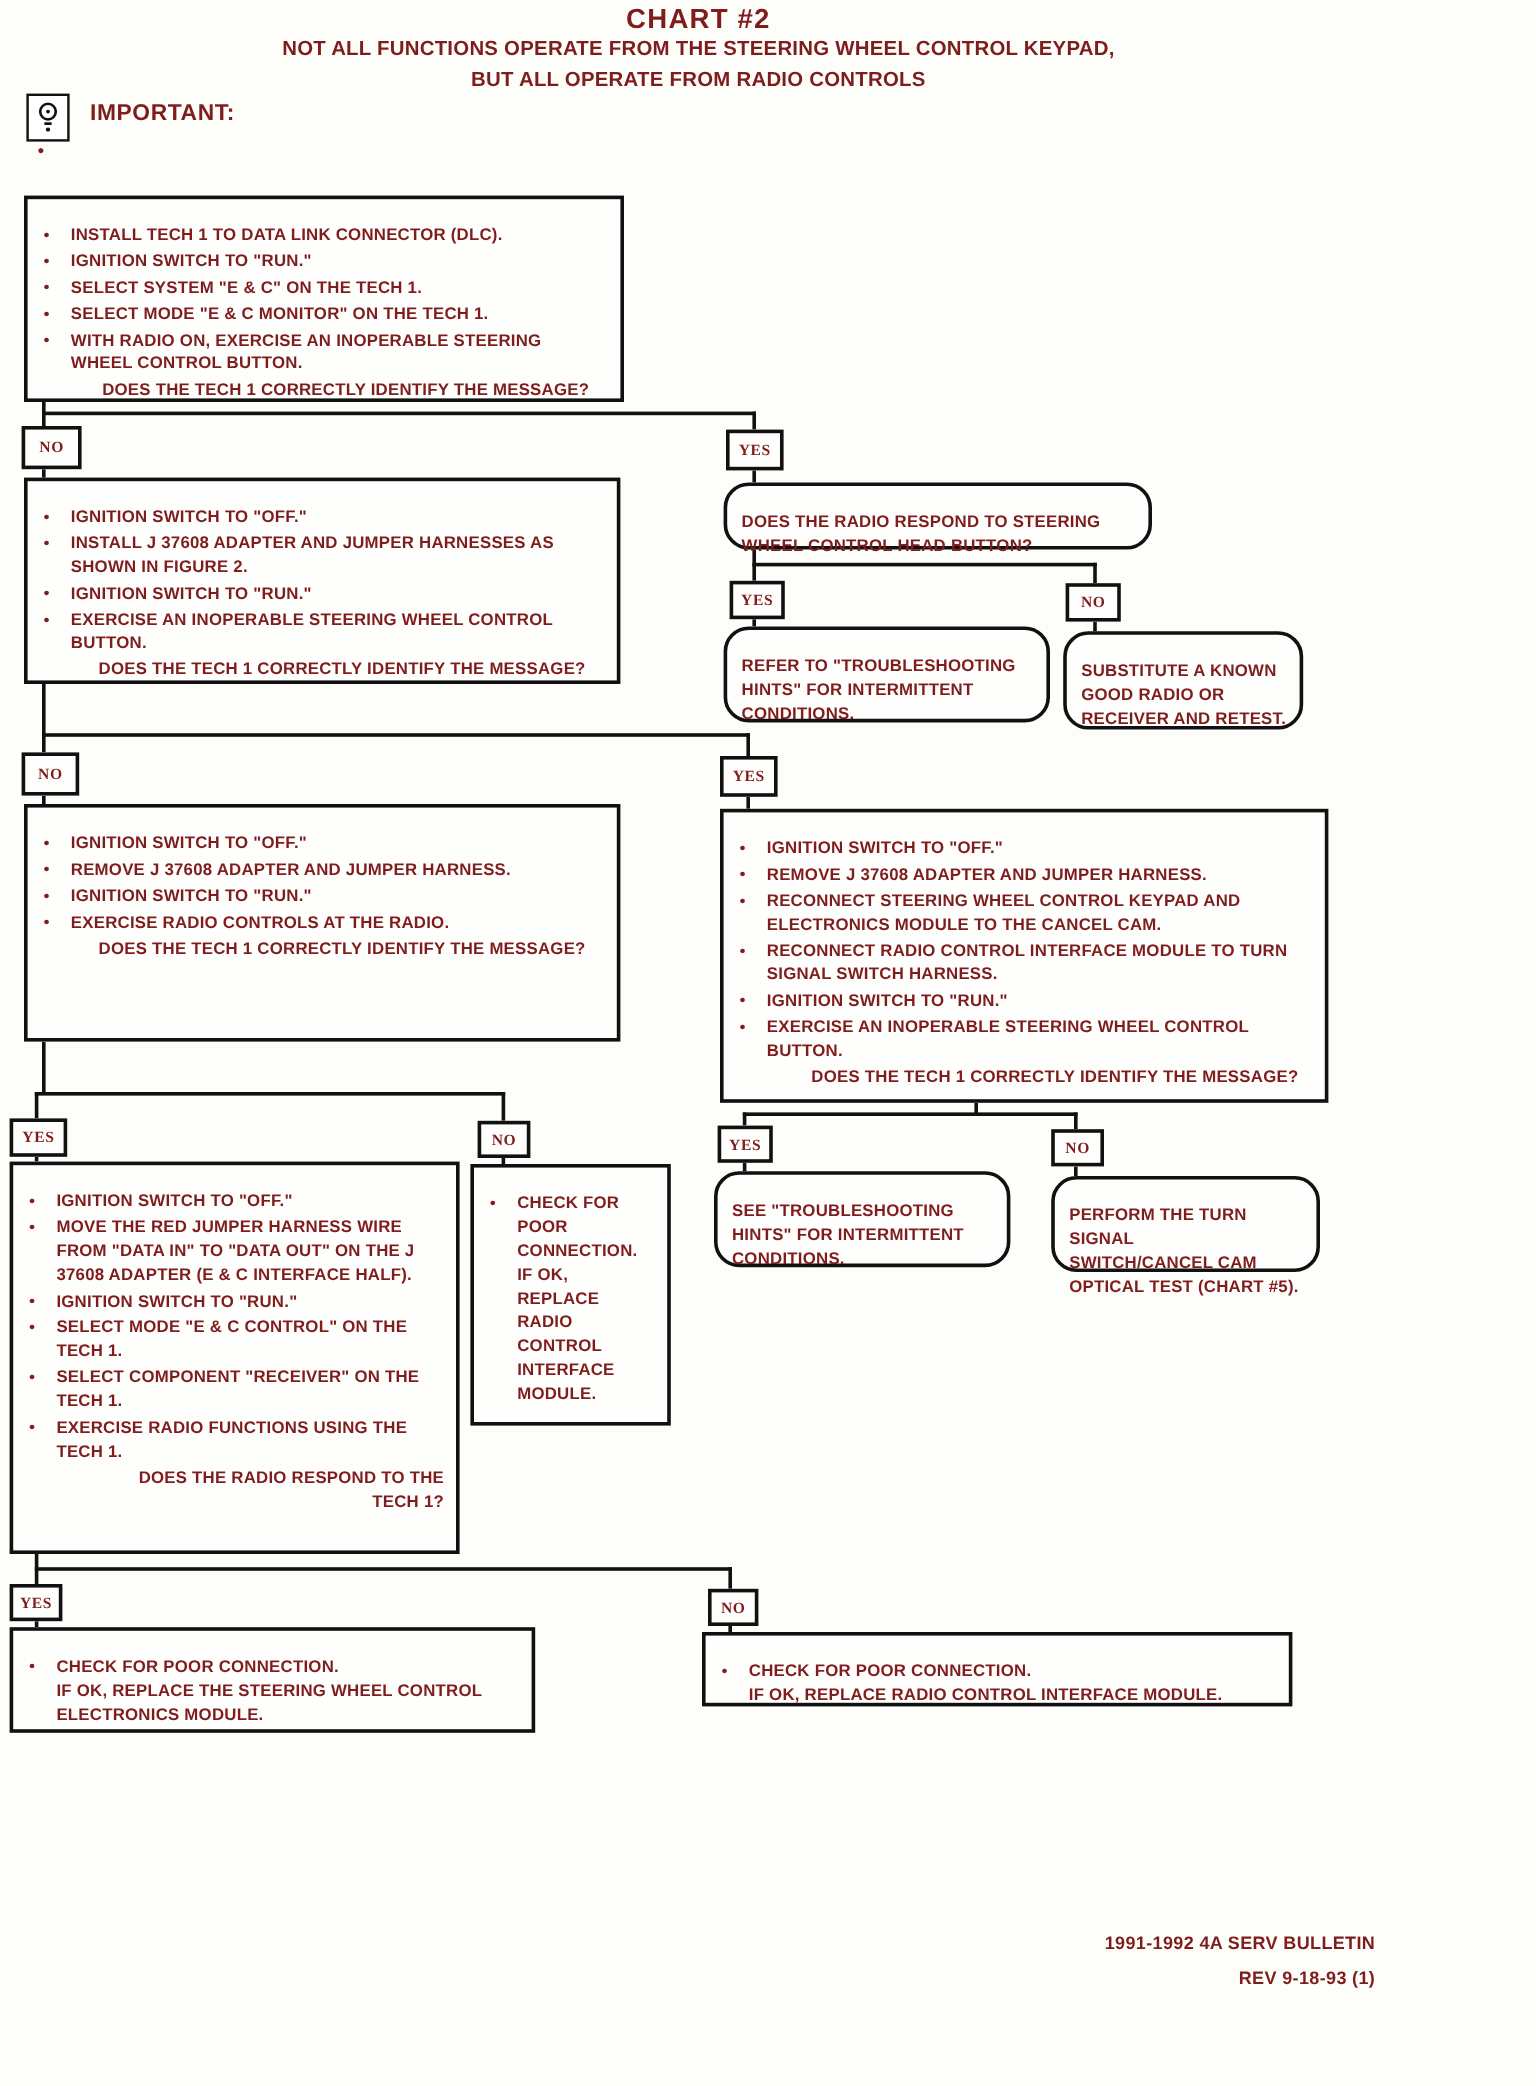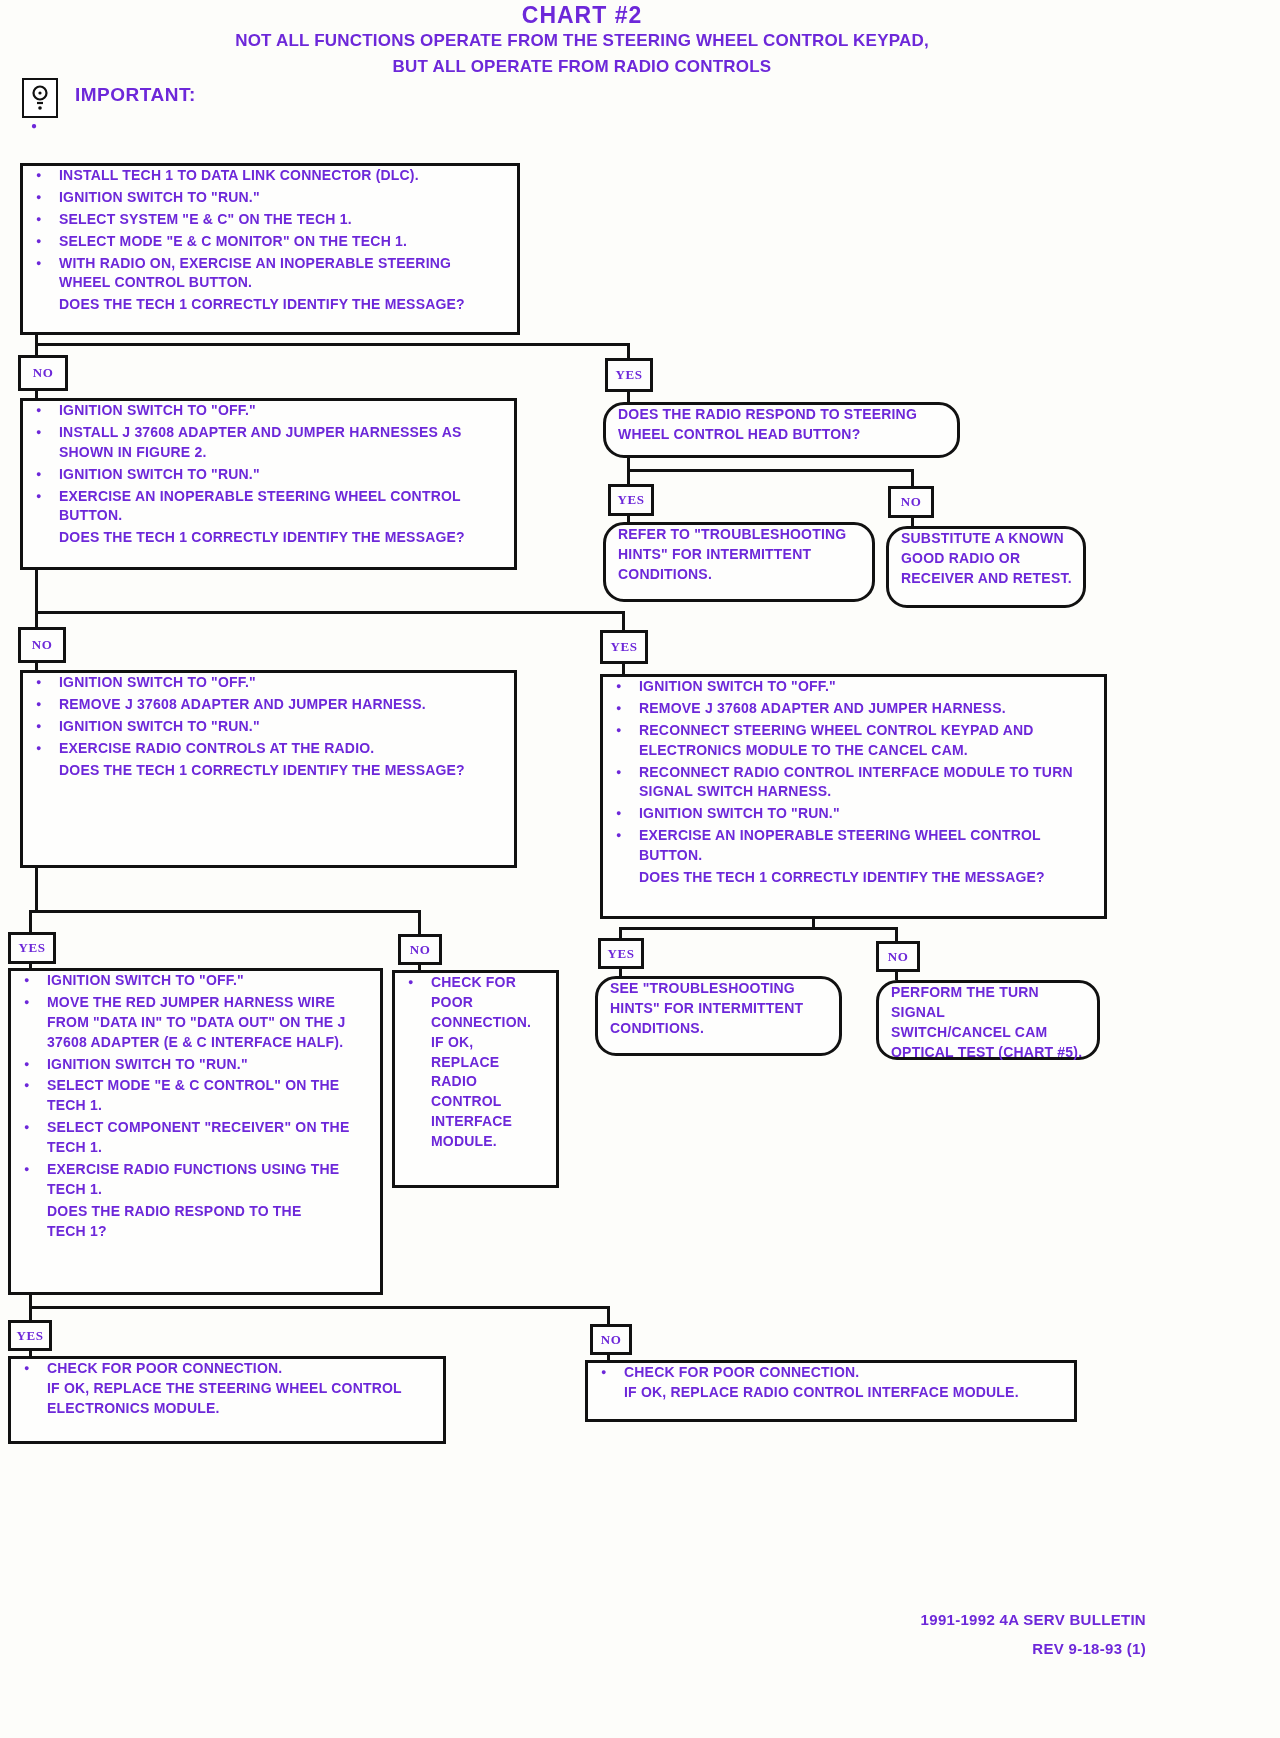--- a/index.html
+++ b/index.html
@@ -1,46 +1,46 @@
 <!DOCTYPE html>
 <html><head>
 <meta charset="utf-8">
 <style>
   * { margin:0; padding:0; box-sizing:border-box; }
   html,body { background:#e8e8e4; }
   body { font-family:"Liberation Sans","DejaVu Sans",sans-serif; }
   .page {
     position:relative; width:1280px; height:1738px;
-    background:#fdfdfa; color:#6d28d9; overflow:hidden;
+    background:#fdfdfa; color:#7f1d1d; overflow:hidden;
     margin:0 auto;
   }
   .centered { position:absolute; left:0; width:1164px; text-align:center; font-weight:bold; }
   .title   { top:2px;  font-size:23px; letter-spacing:1px; }
   .sub1    { top:31px; font-size:17px; letter-spacing:.2px; }
   .sub2    { top:57px; font-size:17px; letter-spacing:.2px; }
 
   .icon-box { position:absolute; left:22px; top:78px; width:36px; height:40px;
               border:2.5px solid #111; display:flex; align-items:center; justify-content:center; background:#fff; }
   .imp-label { position:absolute; left:75px; top:84px; font-size:19px; font-weight:bold; letter-spacing:.5px; }
   .imp-dot   { position:absolute; left:31px; top:120px; font-size:10px; }
   .imp-note  { position:absolute; left:75px; top:117px; width:820px;
                font-size:14px; font-weight:bold; line-height:1.5; white-space:pre-line; letter-spacing:.2px; }
 
   .node { position:absolute; border:3px solid #111; background:#fefefd;
-          padding:0 10px 8px 12px; font-size:14px; font-weight:bold;
+          padding:20px 10px 8px 12px; font-size:14px; font-weight:bold;
           line-height:1.42; letter-spacing:.2px; }
   .tag  { position:absolute; border:3px solid #111; background:#fefefd;
           font-size:13px; font-weight:bold; display:flex; align-items:center; justify-content:center;
           letter-spacing:.5px;font-family:Liberation Serif, serif; }
   .line { position:absolute; background:#111; }
 
   ul.bullets { list-style:none; }
   ul.bullets li { position:relative; padding-left:24px; margin-bottom:2px; white-space:pre-line; }
   ul.bullets li::before { content:"\25CF"; position:absolute; left:1px; top:3px; font-size:9px; }
-  .question { padding-left:24px; white-space:pre-line; }
+  .question { padding-left:24px; white-space:pre-line;text-align:right; }
   .plain { white-space:pre-line;border-radius:21px; }
 
   .footer { position:absolute; top:1606px; right:134px; text-align:right;
             font-size:15px; font-weight:bold; line-height:1.9; letter-spacing:.3px; }
 </style>
 </head>
 <body>
 
 <div class="page">
 

